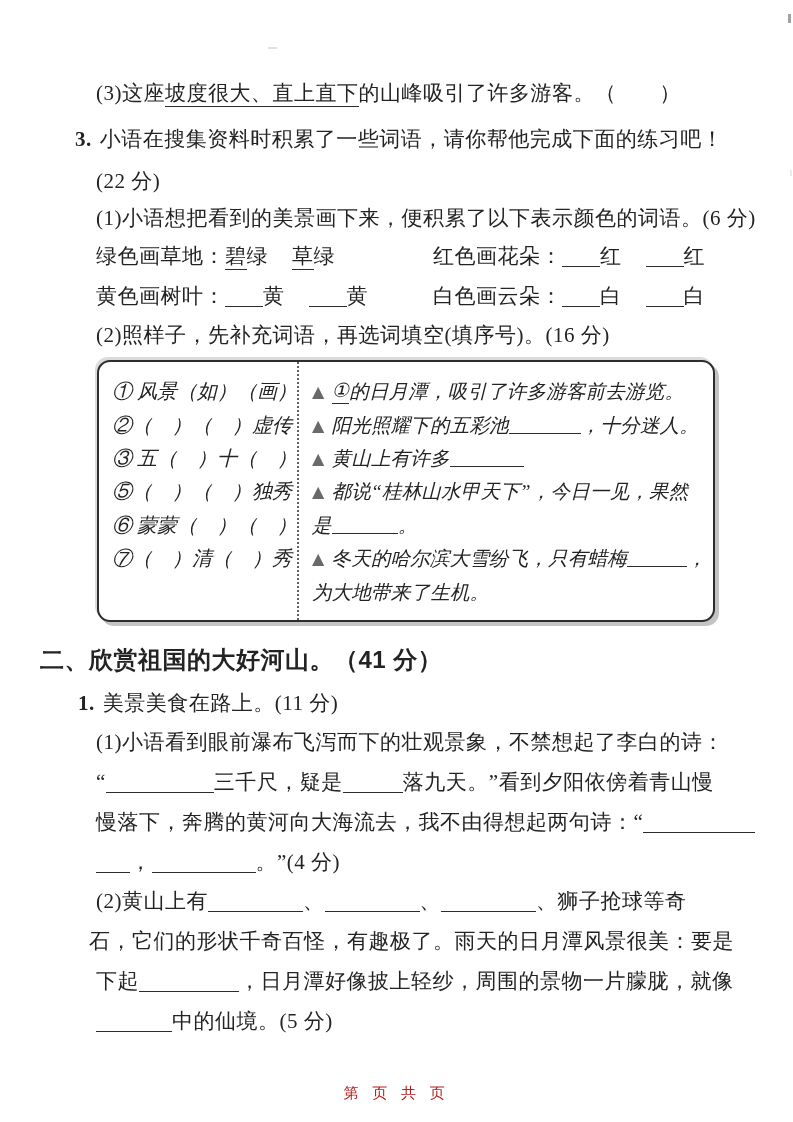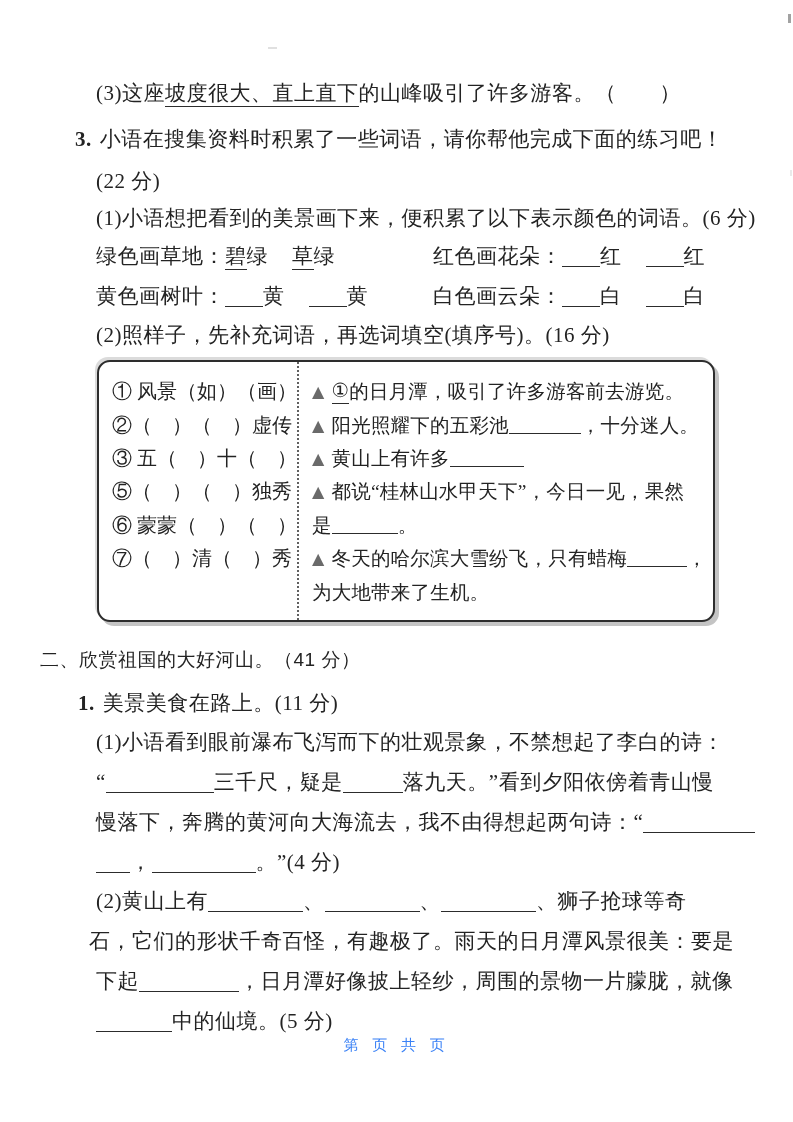--- a/index.html
+++ b/index.html
@@ -24,34 +24,35 @@
   .blank{
     display:inline-block;
     border-bottom:1.7px solid #2c2c2c;
     height:16px;
     vertical-align:-4px;
   }
   .half{position:absolute;left:337px;top:0;white-space:nowrap;}
   .gap{display:inline-block;width:24px;}
   .heading{
     font-family:"Liberation Sans","DejaVu Sans",sans-serif;
-    font-weight:400;
-    font-size:19px;
+    font-weight:700;
+    font-size:24px;
     letter-spacing:0.5px;
   }
   
   .wordbox{
     position:absolute;left:97px;top:360px;
     width:618px;height:262px;
     background:#ffffff;
     border:2px solid #2d2d2d;
     border-radius:13px;
     box-shadow:4px 4px 0 rgba(148,148,148,0.55), -2px -3px 0 rgba(176,176,176,0.45);
     box-sizing:border-box;
     display:flex;
+    font-style:italic;
   }
   .wb-left{
     width:200px;
     border-right:2px dotted #606060;
     box-sizing:border-box;
     padding:13px 0 0 13px;
     font-size:20px;
   }
   .wb-left .row{height:33.4px;display:flex;align-items:center;white-space:nowrap;}
   .wb-right{
@@ -62,25 +63,25 @@
   }
   .wb-right .rrow{height:33.4px;display:flex;align-items:center;white-space:nowrap;}
   .tri{
     color:#6a6a6a;
     font-size:16px;
     margin-right:7px;
     font-family:"DejaVu Sans",sans-serif;
   }
   .footer{
     position:absolute;
-    left:0;right:0;top:1036px;
+    left:0;right:0;top:1084px;
     text-align:center;
     font-size:15px;
     letter-spacing:5px;
-    color:#3b82f6;
+    color:#b91c1c;
   }
   .artifact{position:absolute;background:#555;}
 </style>
 </head>
 <body>
 
 <div class="page">
 
   <div class="artifact" style="left:788px;top:14px;width:3px;height:9px;opacity:.55;"></div>
   <div class="artifact" style="left:790px;top:170px;width:2px;height:6px;opacity:.12;"></div>

